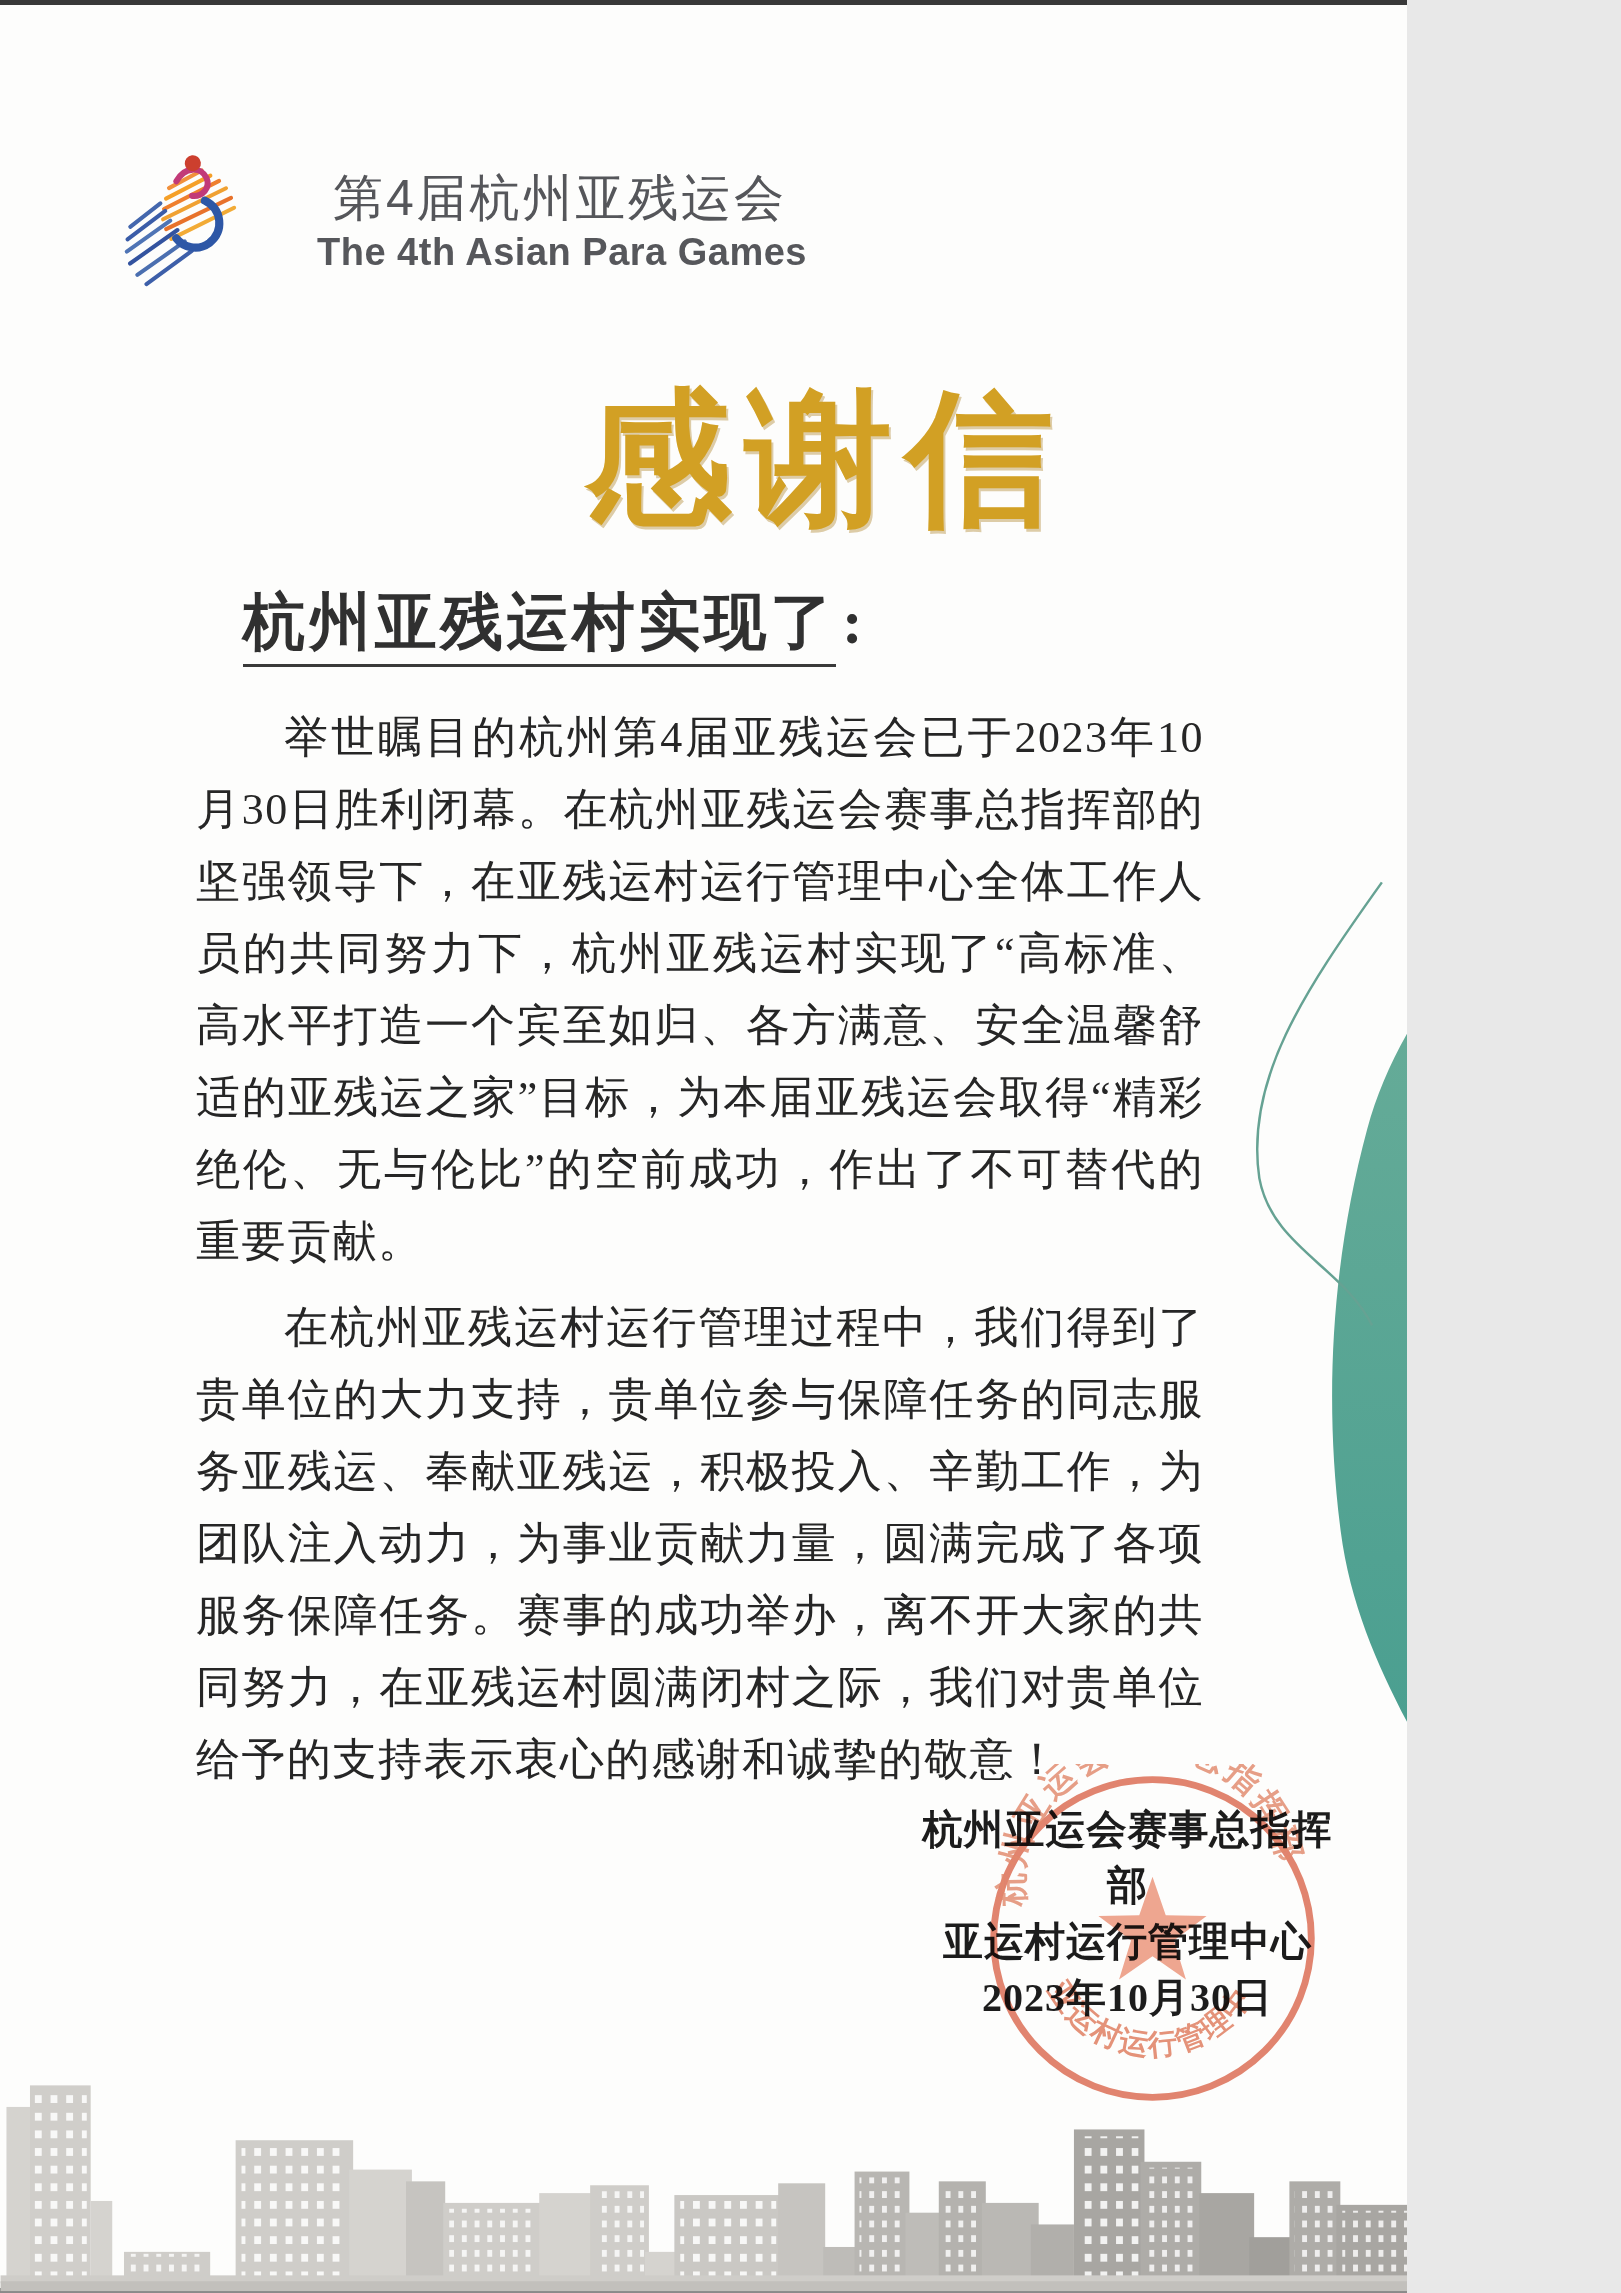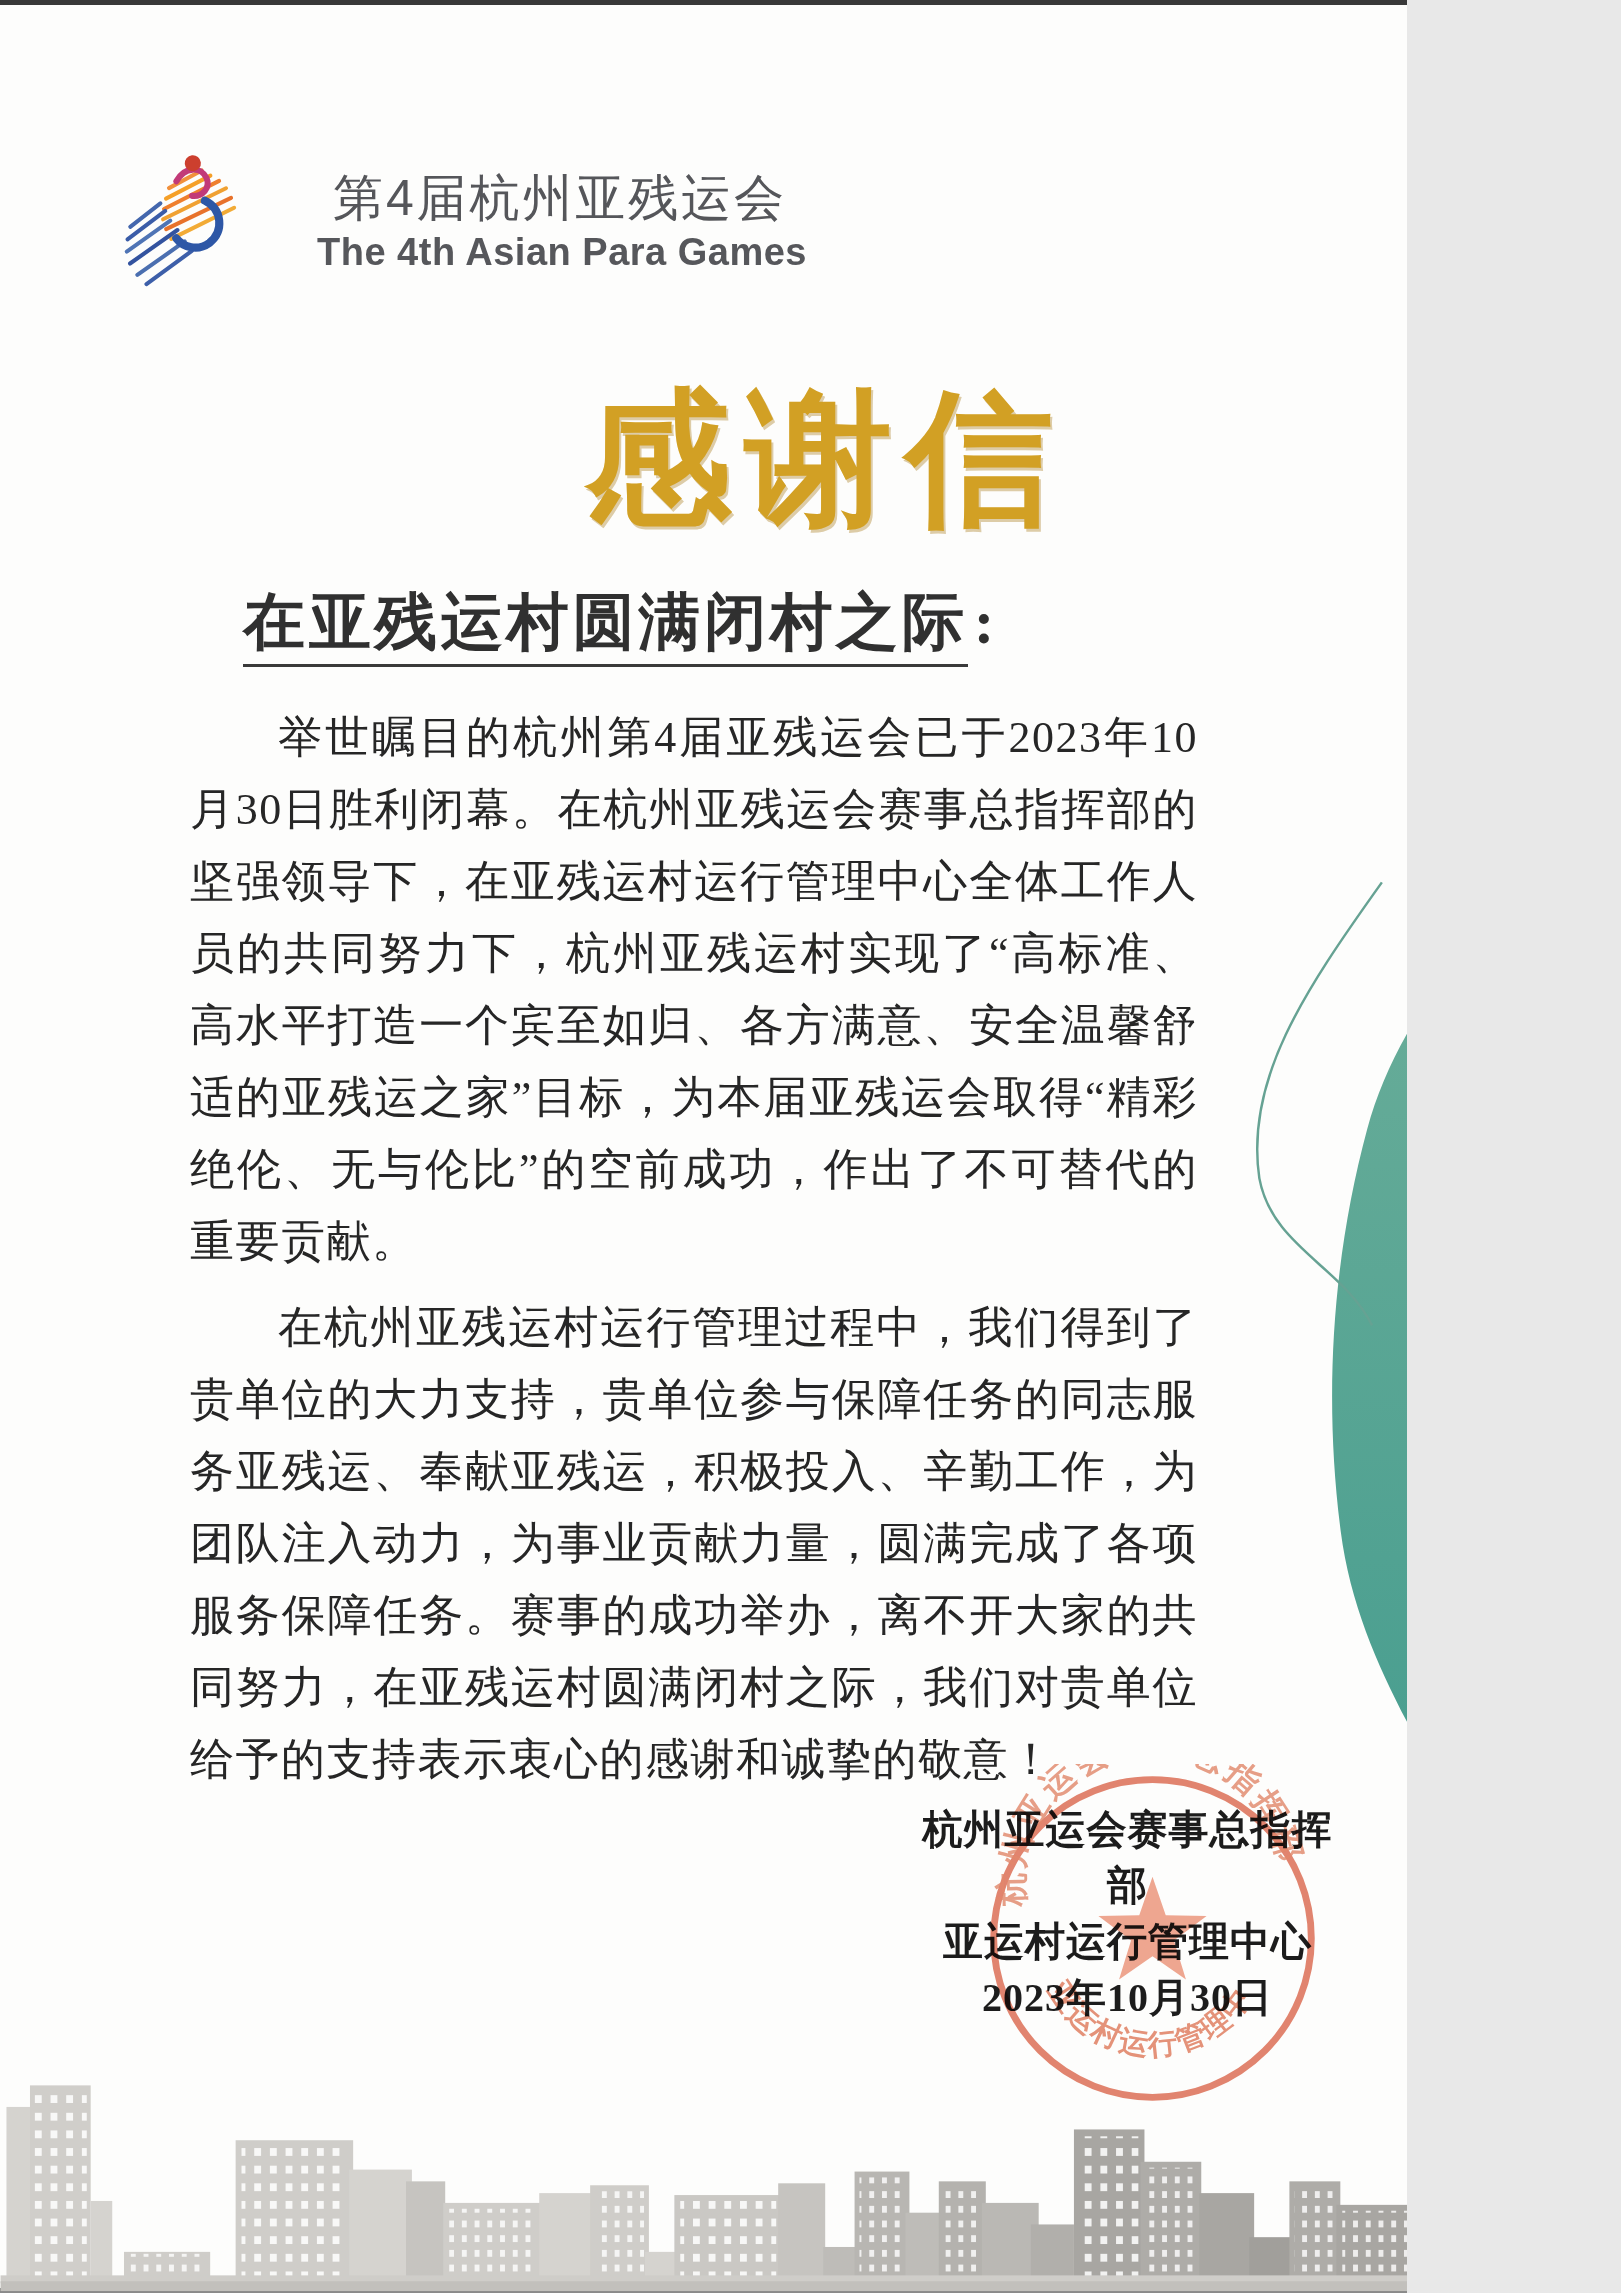--- a/index.html
+++ b/index.html
@@ -22,21 +22,21 @@
   }
   .letter-title{
     position:absolute;left:15px;top:361px;width:1621px;text-align:center;
     font-size:147px;font-weight:bold;letter-spacing:13.7px;color:#d2a024;
     text-shadow:2px 2.9px 0 rgba(160,112,10,.35);
   }
   .addressee{position:absolute;left:243px;top:580px;font-size:62px;font-weight:bold;color:#303030;letter-spacing:3.9px;}
   .addressee .uline{border-bottom:3.9px solid #3a3a3a;padding-bottom:7.8px;}
   .addressee .colon{margin-left:5.9px;}
   .letter-body{
-    position:absolute;left:190px;top:702px;width:1008px;
+    position:absolute;left:196px;top:702px;width:1008px;
     font-size:44px;line-height:72px;letter-spacing:1.5px;text-align:justify;color:#262626;font-weight:500;
   }
   .letter-body p{margin:0;text-indent:2em;}
   .letter-body p + p{margin-top:13.7px;}
   .signature{
     position:absolute;left:912px;top:1802px;width:431px;text-align:center;
     font-size:40px;font-weight:bold;line-height:56px;color:#1c1c1c;letter-spacing:1px;
   }
   .stamp-svg{position:absolute;left:978px;top:1764px;width:349px;height:349px;mix-blend-mode:multiply;opacity:.9;}
 </style>
@@ -101,21 +101,21 @@
       <circle cx="88" cy="16" r="8" fill="#cc3f2e" stroke="none"></circle>
       <path d="M96 54 C112 64 112 86 96 96 C84 103 70 98 64 88" stroke="#2e57a6" stroke-width="8"></path>
     </g>
   </svg>
   <div class="logo-text-zh">第4届杭州亚残运会</div>
   <div class="logo-text-en">The 4th Asian Para Games</div>
 
   <div class="letter-title">感谢信</div>
 
   <div class="addressee">
-    <span class="uline">在亚残运村圆满闭村之际</span><span class="colon">:</span>
+    <span class="uline">杭州亚残运村实现了</span><span class="colon">:</span>
   </div>
 
   <div class="letter-body">
     <p>举世瞩目的杭州第4届亚残运会已于2023年10月30日胜利闭幕。在杭州亚残运会赛事总指挥部的坚强领导下，在亚残运村运行管理中心全体工作人员的共同努力下，杭州亚残运村实现了“高标准、高水平打造一个宾至如归、各方满意、安全温馨舒适的亚残运之家”目标，为本届亚残运会取得“精彩绝伦、无与伦比”的空前成功，作出了不可替代的重要贡献。</p>
     <p>在杭州亚残运村运行管理过程中，我们得到了贵单位的大力支持，贵单位参与保障任务的同志服务亚残运、奉献亚残运，积极投入、辛勤工作，为团队注入动力，为事业贡献力量，圆满完成了各项服务保障任务。赛事的成功举办，离不开大家的共同努力，在亚残运村圆满闭村之际，我们对贵单位给予的支持表示衷心的感谢和诚挚的敬意！</p>
   </div>
 
   <div class="signature">
     <div>杭州亚运会赛事总指挥部</div>
     <div>亚运村运行管理中心</div>

